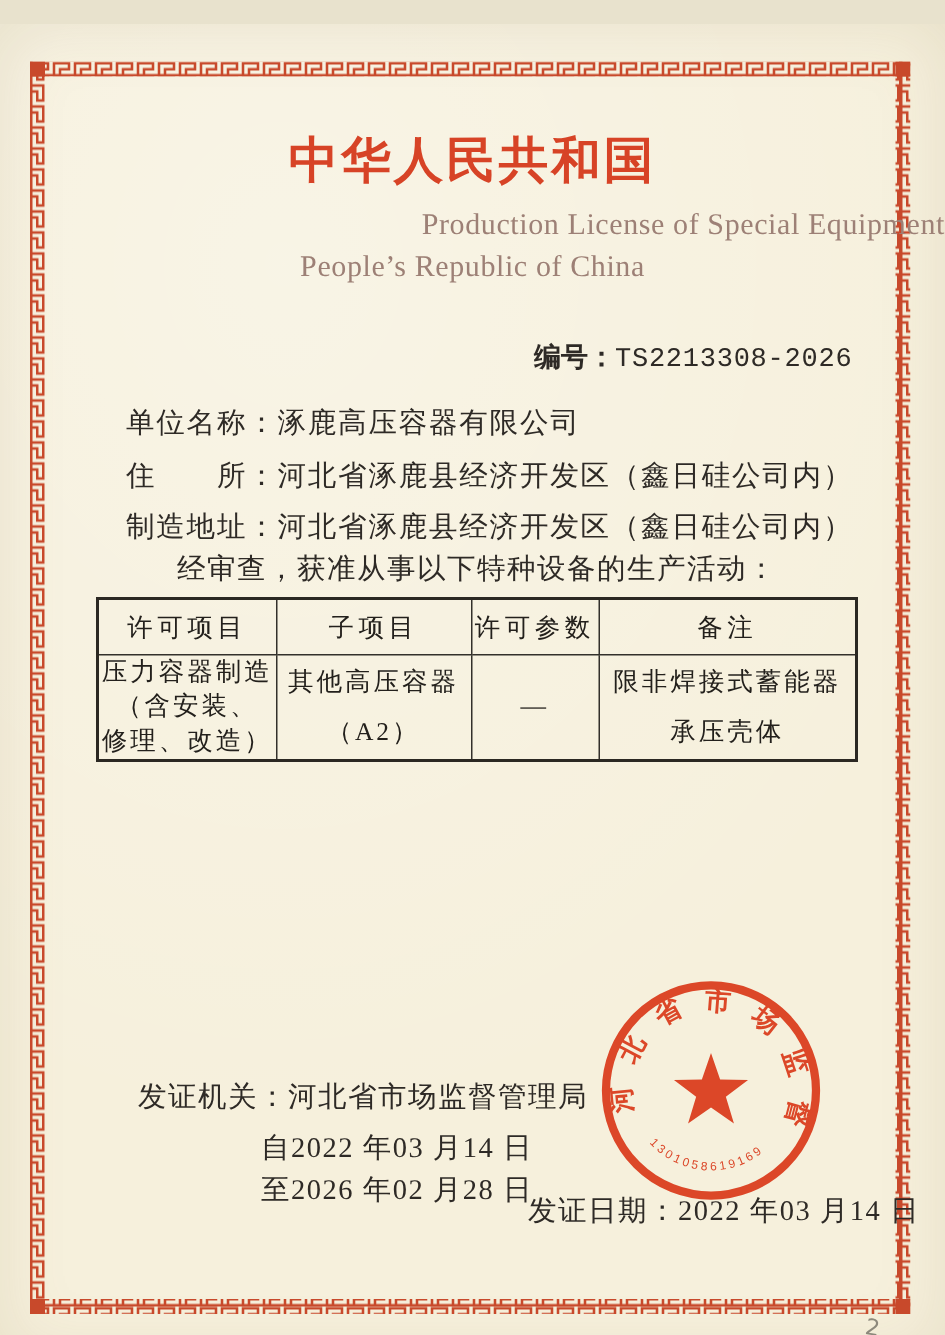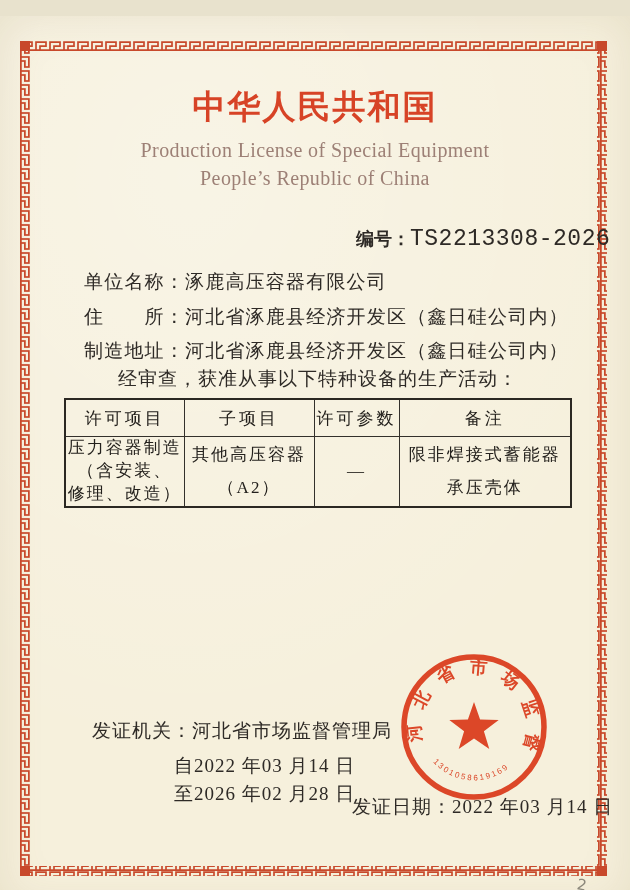--- a/index.html
+++ b/index.html
@@ -10,25 +10,25 @@
       #f6f0dc;
     box-shadow:inset 0 0 46px rgba(140,118,70,.14);
     font-family:"Liberation Serif","DejaVu Serif",serif;
     color:#2e2a26;overflow:hidden;
   }
   .frame{position:absolute;left:20px;top:25px;}
   .titles{position:absolute;left:0;top:69px;width:100%;text-align:center;}
   .title-cn{font-family:"Liberation Sans","DejaVu Sans",sans-serif;font-weight:700;
     font-size:33px;line-height:1.35;color:#d74326;letter-spacing:2px;}
   .title-en{font-size:20px;line-height:1.4;color:#9d8076;letter-spacing:.4px;}
-  .title-en.first{margin-top:6px;}
+  .title-en.first{margin-top:6px;text-align:right;}
 
   .license-no{position:absolute;left:356px;top:210px;font-size:19px;white-space:nowrap;}
   .license-no .lab{font-family:"Liberation Sans","DejaVu Sans",sans-serif;font-weight:700;font-size:18px;}
-  .license-no .val{font-family:"Liberation Mono","DejaVu Sans Mono",monospace;font-size:23px;letter-spacing:.5px;}
+  .license-no .val{font-family:"Liberation Mono","DejaVu Sans Mono",monospace;font-size:18px;letter-spacing:.5px;}
 
   .field-row{position:absolute;left:84px;font-size:19px;letter-spacing:1.2px;white-space:nowrap;}
   .row-unit{top:253px;} .row-addr{top:288px;} .row-mfg{top:322px;}
   .approval{position:absolute;left:118px;top:350px;font-size:19px;letter-spacing:1px;}
 
   .license-table{position:absolute;left:64px;top:382px;border-collapse:collapse;table-layout:fixed;
     font-size:17px;color:#23201c;}
   .license-table th,.license-table td{border:1.6px solid #33302b;text-align:center;vertical-align:middle;
     padding:0;font-weight:400;}
   .license-table{border:2.5px solid #2b2822;padding-left:20px;}

